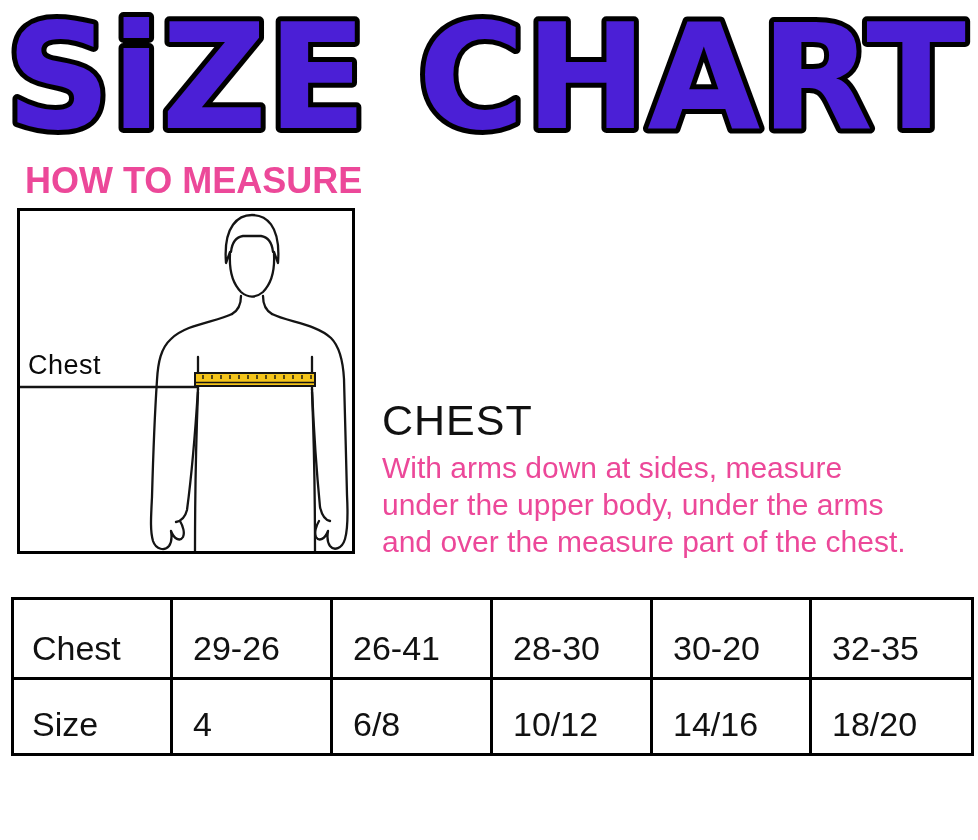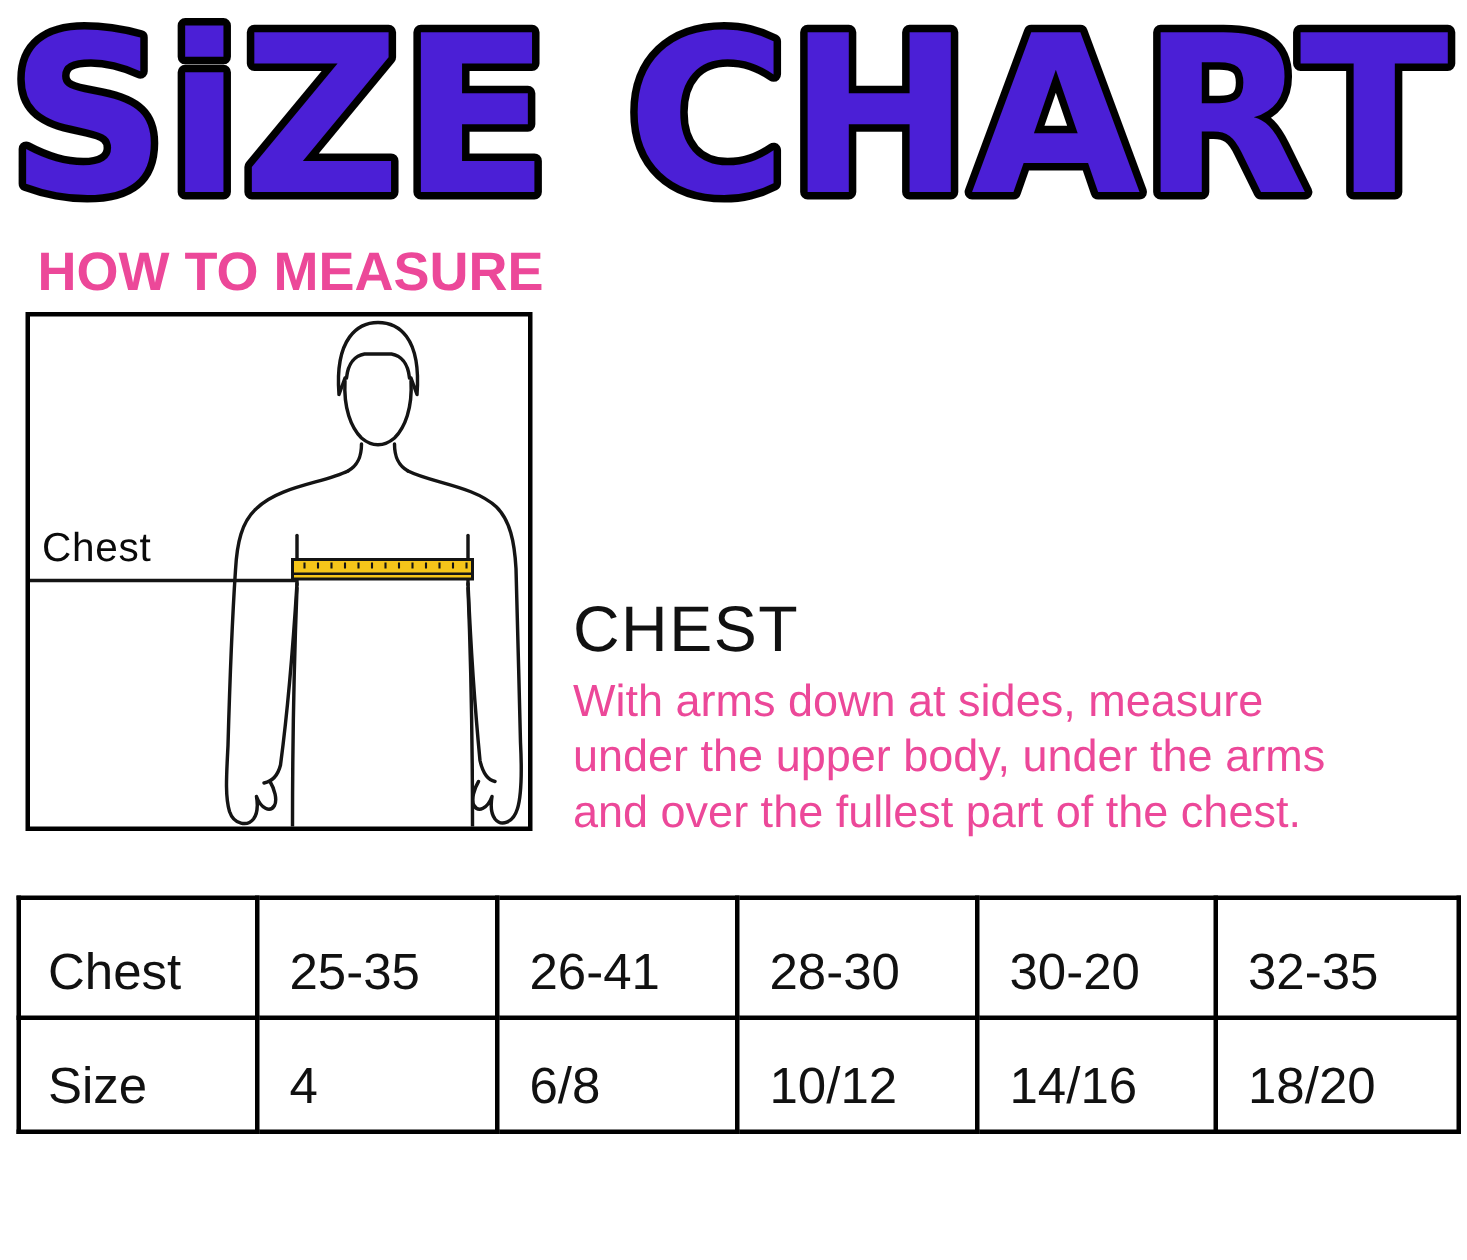--- a/index.html
+++ b/index.html
@@ -96,36 +96,36 @@
       <path stroke="#141414" stroke-width="1.4" fill="none" d="M183,164v4 M192,164v4 M201,164v4 M210,164v4 M219,164v4 M228,164v4 M237,164v4 M246,164v4 M255,164v4 M264,164v4 M273,164v4 M282,164v4 M291,164v4"></path>
     </g>
   </svg>
   <span class="diagram-chest-label">Chest</span>
 </div>
 
 <div class="instr-heading">CHEST</div>
 <div class="instr-body">
   <div class="line">With arms down at sides, measure</div>
   <div class="line">under the upper body, under the arms</div>
-  <div class="line">and over the fullest part of the chest.</div>
+  <div class="line">and over the measure part of the chest.</div>
 </div>
 
 <table class="size-table">
   <colgroup>
     <col style="width:159px">
       <col style="width:160px">
       <col style="width:160px">
     <col style="width:160px">
       <col style="width:159px">
       <col style="width:162px">
   </colgroup>
   <tbody>
   <tr class="r1">
     <td class="rowlabel">Chest</td>
-    <td>25-35</td>
+    <td>29-26</td>
     <td>26-41</td>
     <td>28-30</td>
     <td>30-20</td>
     <td>32-35</td>
   </tr>
   <tr class="r2">
     <td class="rowlabel">Size</td>
     <td>4</td>
     <td>6/8</td>
     <td>10/12</td>

